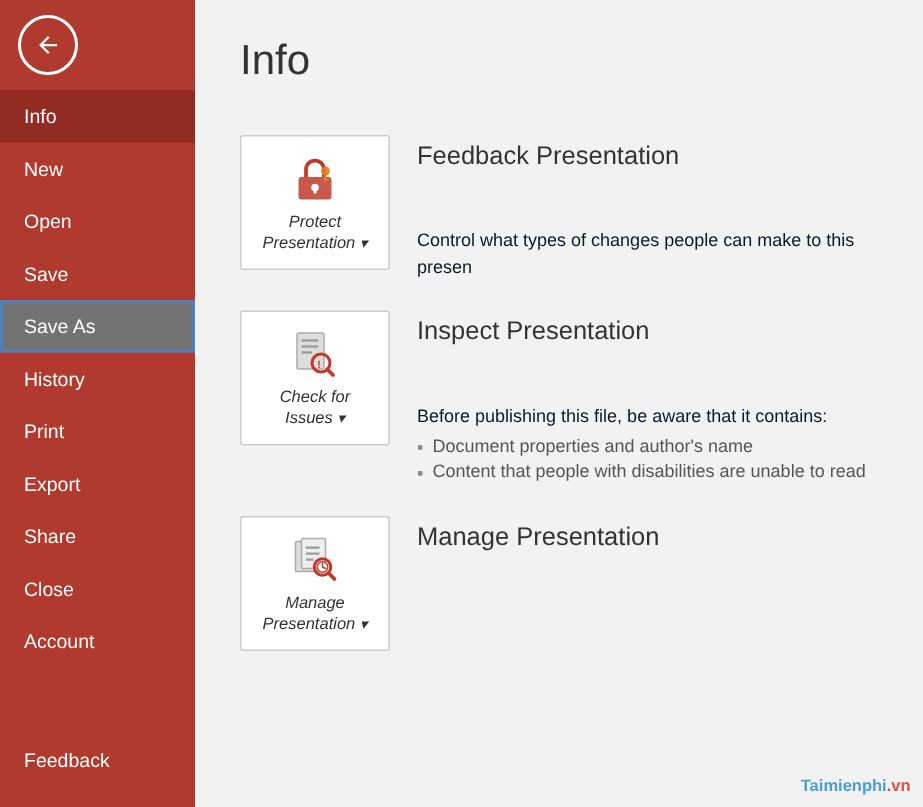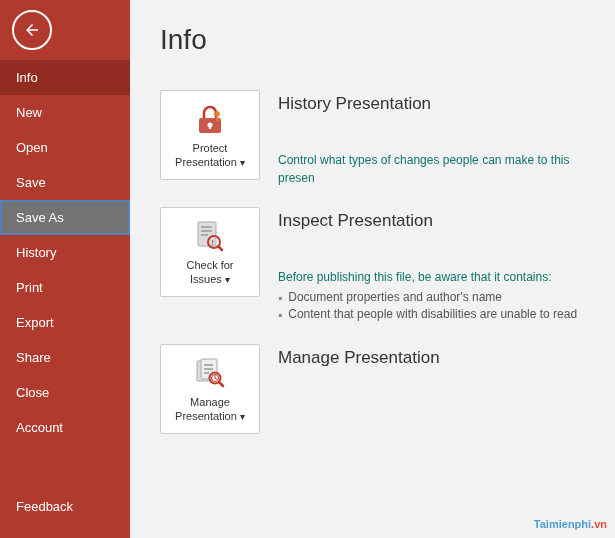--- a/index.html
+++ b/index.html
@@ -121,41 +121,42 @@
     .card-icon-box .icon-svg {
       width: 36px;
       height: 36px;
     }
 
     .card-icon-label {
       font-size: 11px;
       color: #333;
       text-align: center;
       line-height: 1.3;
+      font-style: italic;
     }
 
     .card-icon-label span {
       font-size: 10px;
     }
 
     .card-content {
       flex: 1;
       padding-top: 4px;
     }
 
     .card-title {
       font-size: 17px;
       font-weight: 400;
       color: #333;
       margin-bottom: 6px;
     }
 
     .card-desc {
       font-size: 12px;
-      color: #0f766e;
+      color: #0f172a;
       line-height: 1.5;
       margin-top: 37px;
     }
 
     .card-list {
       list-style: none;
       margin-top: 4px;
     }
 
     .card-list li {
@@ -241,21 +242,21 @@
           <circle cx="18" cy="24" r="2.5" fill="white"></circle>
           <rect x="17" y="25" width="2" height="3" fill="white"></rect>
 
           <circle cx="25" cy="13" r="3" fill="#e67e22" opacity="0.9"></circle>
           <rect x="24" y="15" width="1.5" height="5" fill="#e67e22" opacity="0.9"></rect>
           <rect x="24" y="18" width="3" height="1.5" fill="#e67e22" opacity="0.9"></rect>
         </svg>
         <div class="card-icon-label">Protect<br>Presentation <span>▾</span></div>
       </div>
       <div class="card-content">
-        <div class="card-title">History Presentation</div>
+        <div class="card-title">Feedback Presentation</div>
         <div class="card-desc">Control what types of changes people can make to this presen</div>
       </div>
     </div>
 
     <div class="info-card">
       <div class="card-icon-box">
 
         <svg class="icon-svg" viewBox="0 0 36 36" xmlns="http://www.w3.org/2000/svg">
           <rect x="6" y="4" width="18" height="24" rx="1" fill="#ddd" stroke="#aaa" stroke-width="1"></rect>
           <line x1="9" y1="9" x2="20" y2="9" stroke="#999" stroke-width="1.5"></line>

